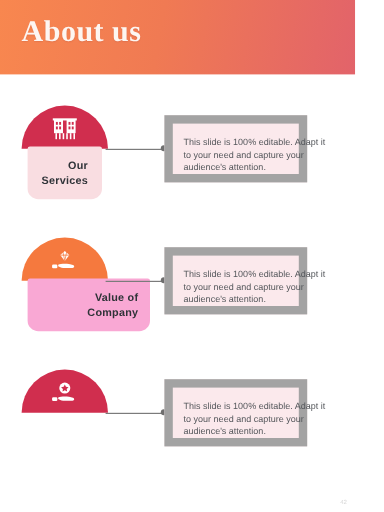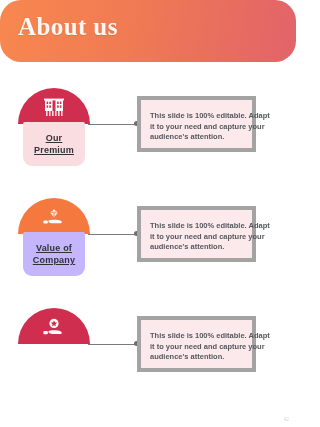--- a/index.html
+++ b/index.html
@@ -16,21 +16,20 @@
   }
 
   
   .header {
     position: absolute;
     left: 0;
     top: 0;
     width: 296px;
     height: 62px;
     background: linear-gradient(100deg, #f8874f 0%, #f07a53 45%, #e2636a 100%);
-    border-radius: 21px;
   }
   .header-title {
     position: absolute;
     left: 18px;
     top: 13px;
     font-family: "Liberation Serif", serif;
     font-weight: bold;
     font-size: 25px;
     letter-spacing: 0.4px;
     color: #fdf6f2;
@@ -69,28 +68,27 @@
     left: 5px;
     top: 34px;
     width: 62px;
     height: 44px;
     border-radius: 2px 2px 9px 9px;
     display: flex;
     align-items: center;
     justify-content: center;
   }
   .dome-label {
-    text-align: center;
+    text-align: right;
     font-size: 9px;
     font-weight: bold;
     line-height: 12px;
     color: #2f3338;
     letter-spacing: 0.2px;
     padding: 0 3px;
-    text-decoration: underline;
   }
   .dome-icon {
     position: absolute;
     left: 50%;
     top: 9px;
     transform: translateX(-50%);
     width: 26px;
     height: 22px;
   }
 
@@ -114,23 +112,22 @@
   }
 
   
   .note {
     position: absolute;
     left: 137px;
     top: 8px;
     width: 119px;
     height: 56px;
     background: #fbe9ec;
-    border: 4px solid #a3a3a3;
+    border: 7px solid #a3a3a3;
     box-sizing: border-box;
-    font-weight: bold;
   }
   .note-text {
     position: absolute;
     left: 9px;
     top: 11px;
     width: 126px;
     font-size: 7.5px;
     line-height: 10.5px;
     color: #55585c;
   }
@@ -170,21 +167,21 @@
           <rect x="8.2" y="14" width="1.3" height="5" fill="#ffffff"></rect>
           <rect x="11.2" y="14" width="1.3" height="5" fill="#ffffff"></rect>
           <rect x="14.2" y="14" width="1.3" height="5" fill="#ffffff"></rect>
           <rect x="17.2" y="14" width="1.3" height="5" fill="#ffffff"></rect>
           <rect x="20.2" y="14" width="1.3" height="5" fill="#ffffff"></rect>
           <rect x="3" y="1.6" width="20" height="1.8" fill="#ffffff"></rect>
         </svg>
       </span>
     </div>
     <div class="dome-body" style="background:#f9dde1;">
-      <div class="dome-label"><span>Our</span><br><span>Premium</span></div>
+      <div class="dome-label"><span>Our</span><br><span>Services</span></div>
     </div>
   </div>
   <div class="connector"></div>
   <div class="connector-dot"></div>
   <div class="note">
     <div class="note-text">This slide is 100% editable. Adapt it to your need and capture your audience's attention.</div>
   </div>
 </div>
 
 <div class="row row-2">
@@ -194,21 +191,21 @@
         <svg viewBox="0 0 26 22" width="26" height="22" aria-hidden="true">
           <polygon points="13,2.2 16.8,5.6 13,10.4 9.2,5.6" fill="#ffffff"></polygon>
           <line x1="9.2" y1="5.6" x2="16.8" y2="5.6" stroke="#f5793e" stroke-width="0.7"></line>
           <line x1="11.3" y1="2.2" x2="13" y2="10.4" stroke="#f5793e" stroke-width="0.6"></line>
           <line x1="14.7" y1="2.2" x2="13" y2="10.4" stroke="#f5793e" stroke-width="0.6"></line>
           <path d="M7.5 13.6 C10 12.4 16 12.4 19.8 13.8 C21.3 14.4 21.1 16.2 19.4 16.3 L11.6 16.3 C9.8 16.3 8.6 15.4 7.5 14.9 Z" fill="#ffffff"></path>
           <rect x="2.4" y="13.4" width="4.4" height="3.2" rx="1" fill="#ffffff"></rect>
         </svg>
       </span>
     </div>
-    <div class="dome-body" style="background:#c4b5fd;">
+    <div class="dome-body" style="background:#f9a8d4;padding-left:40px;">
       <div class="dome-label"><span>Value of</span><br><span>Company</span></div>
     </div>
   </div>
   <div class="connector"></div>
   <div class="connector-dot"></div>
   <div class="note">
     <div class="note-text">This slide is 100% editable. Adapt it to your need and capture your audience's attention.</div>
   </div>
 </div>
 

